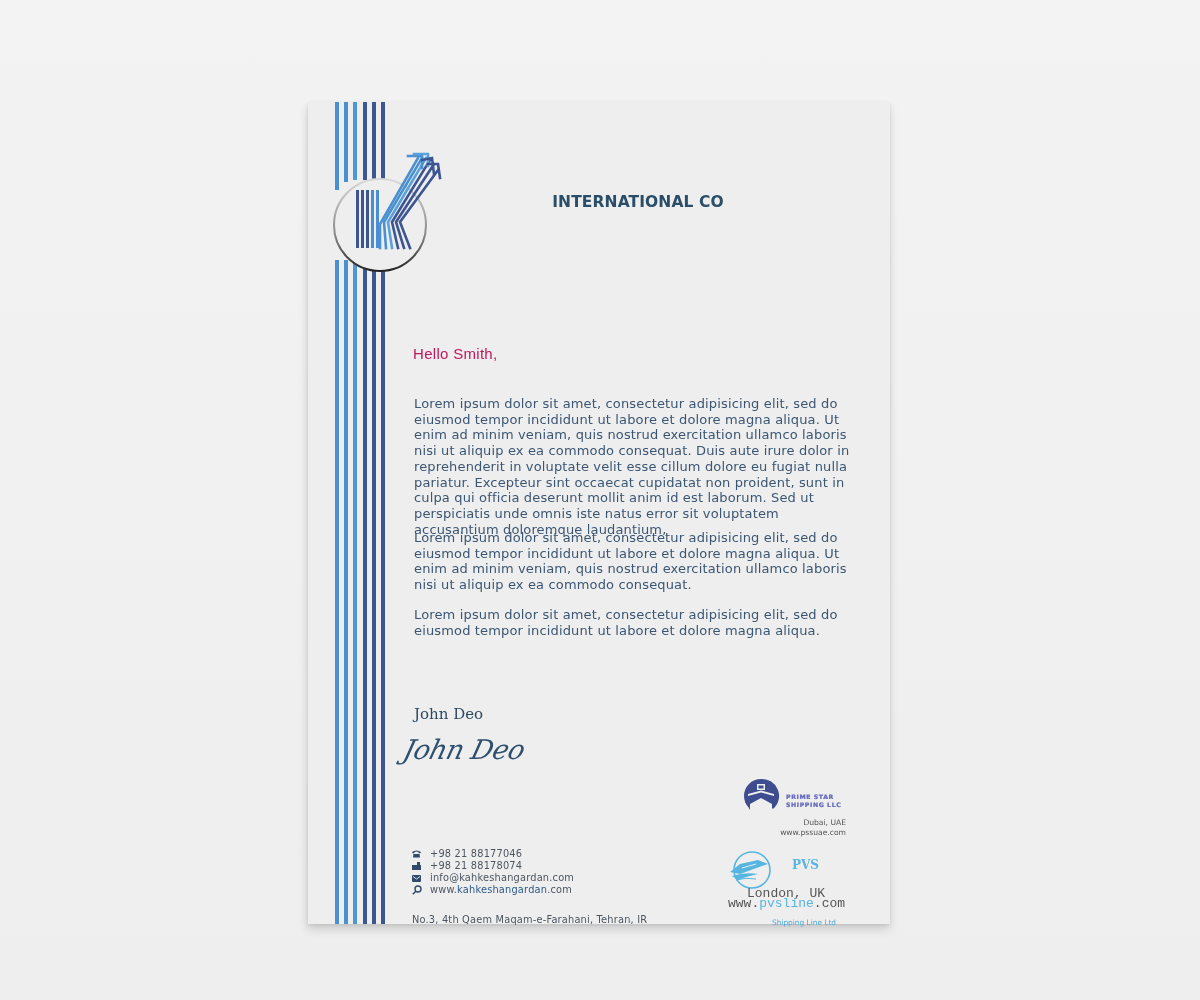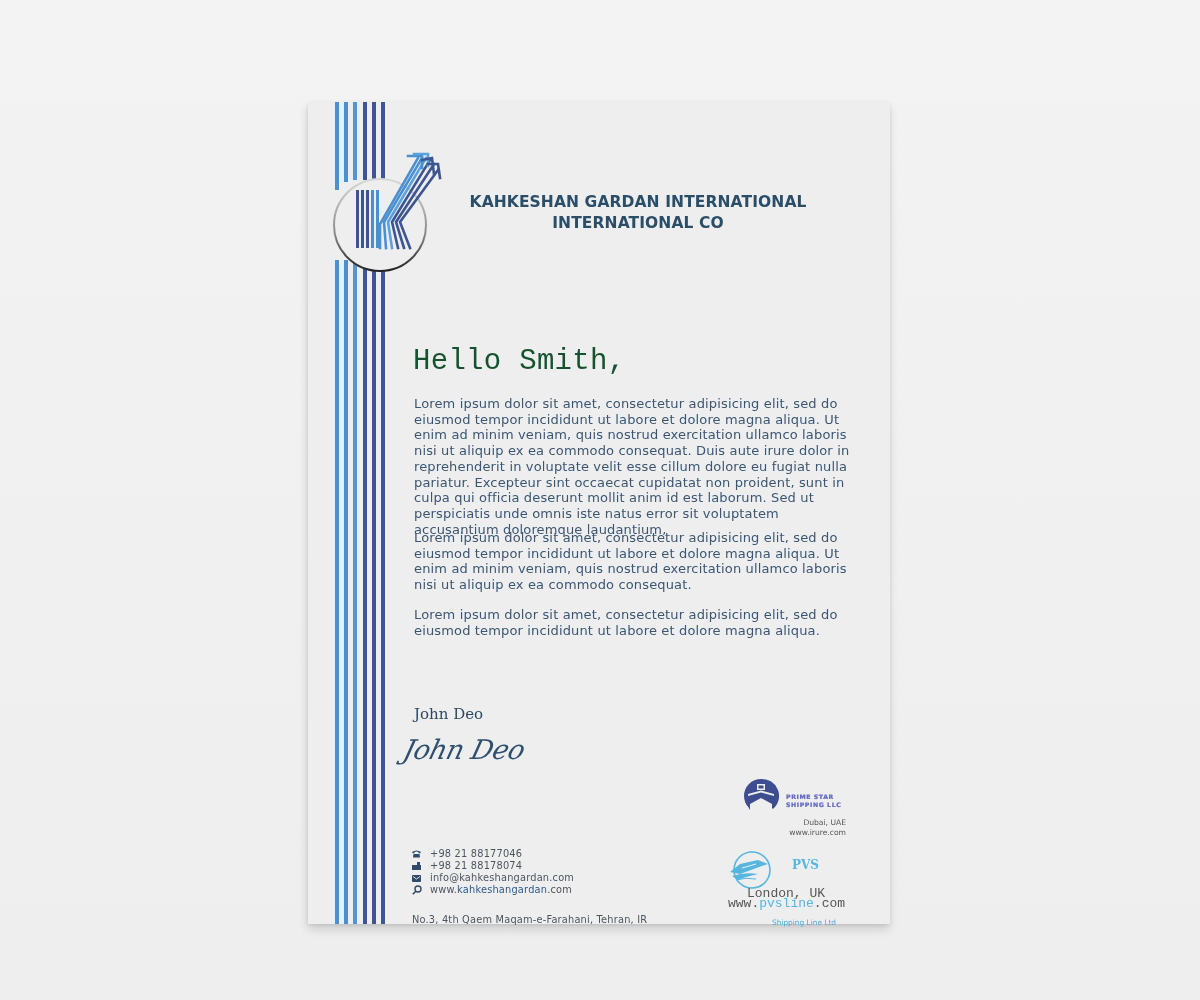--- a/index.html
+++ b/index.html
@@ -20,21 +20,21 @@
 
   .logo { position:absolute; left:24px; top:48px; width:110px; height:130px; }
 
   .company {
     position:absolute; left:140px; top:90px; width:380px; text-align:center;
     color:#2a4d68; font-family:"DejaVu Sans", sans-serif; font-weight:bold;
     font-size:15.5px; line-height:21px; letter-spacing:0.1px;
   }
   .greeting {
     position:absolute; left:105px; top:243px;
-    font-family:Liberation Mono, monospace; font-size:29px; color:#14532d; letter-spacing:0.3px;
+    font-family:Liberation Sans, sans-serif; font-size:15px; color:#be185d; letter-spacing:0.3px;
   }
   .para {
     position:absolute; left:106px; width:440px;
     font-family:"DejaVu Sans", sans-serif; font-size:13px; line-height:15.7px; color:#3b5673;
     letter-spacing:0.15px;
   }
   .sign-name {
     position:absolute; left:106px; top:603px;
     font-family:"DejaVu Serif", serif; font-size:15px; color:#2b4862;
   }
@@ -120,21 +120,20 @@
       <polyline points="78,98 68,72 106,20" stroke="#3d5591"></polyline>
 
       <polyline points="76,6 90,6 90,18" stroke="#4a90d0"></polyline>
       <polyline points="82,4 96,4 96,16" stroke="#5aa2dc"></polyline>
       <polyline points="90,10 100,8 102,24" stroke="#3d5591"></polyline>
       <polyline points="96,14 106,14 108,28" stroke="#3d5591"></polyline>
     </g>
   </svg>
 
   <div class="company">
-    <div>KAHKESHAN GARDAN INTERNATIONAL</div>
     <div>INTERNATIONAL CO</div>
   </div>
 
   <div class="greeting">Hello Smith,</div>
 
   <div class="para" style="top:294px;">Lorem ipsum dolor sit amet, consectetur adipisicing elit, sed do eiusmod tempor incididunt ut labore et dolore magna aliqua. Ut enim ad minim veniam, quis nostrud exercitation ullamco laboris nisi ut aliquip ex ea commodo consequat. Duis aute irure dolor in reprehenderit in voluptate velit esse cillum dolore eu fugiat nulla pariatur. Excepteur sint occaecat cupidatat non proident, sunt in culpa qui officia deserunt mollit anim id est laborum. Sed ut perspiciatis unde omnis iste natus error sit voluptatem accusantium doloremque laudantium,</div>
   <div class="para" style="top:428px;">Lorem ipsum dolor sit amet, consectetur adipisicing elit, sed do eiusmod tempor incididunt ut labore et dolore magna aliqua. Ut enim ad minim veniam, quis nostrud exercitation ullamco laboris nisi ut aliquip ex ea commodo consequat.</div>
   <div class="para" style="top:505px;">Lorem ipsum dolor sit amet, consectetur adipisicing elit, sed do eiusmod tempor incididunt ut labore et dolore magna aliqua.</div>
 
   <div class="sign-name">John Deo</div>
@@ -187,21 +186,21 @@
       <rect x="16.5" y="7.5" width="5" height="3" fill="#3d4d8f"></rect>
       <path d="M6 16 L19 12.5 L32 16 L32 18 L19 14.5 L6 18Z" fill="#eeeeee"></path>
       <path d="M8 36 L8 26 L19 20 L30 26 L30 36Z" fill="#eeeeee"></path>
     </svg>
     <div class="name">
       <div>PRIME STAR</div>
       <div>SHIPPING LLC</div>
     </div>
     <div class="loc">
       <div>Dubai, UAE</div>
-      <div>www.irure.com</div>
+      <div>www.pssuae.com</div>
     </div>
   </div>
 
   <div class="partner2">
     <svg style="position:absolute;left:0;top:0;" width="48" height="40" viewBox="0 0 48 40">
       <circle cx="24" cy="20" r="18" fill="none" stroke="#56b6e0" stroke-width="1.6"></circle>
       <path d="M2 22 L12 14 L30 10 L40 14 L34 16 L12 24Z" fill="#56b6e0"></path>
       <path d="M14 18 L28 14" stroke="#eeeeee" stroke-width="1"></path>
       <path d="M4 26 Q16 22 30 24 Q20 26 10 30Z" fill="#56b6e0"></path>
       <path d="M8 30 Q18 27 28 29" fill="none" stroke="#56b6e0" stroke-width="1"></path>

